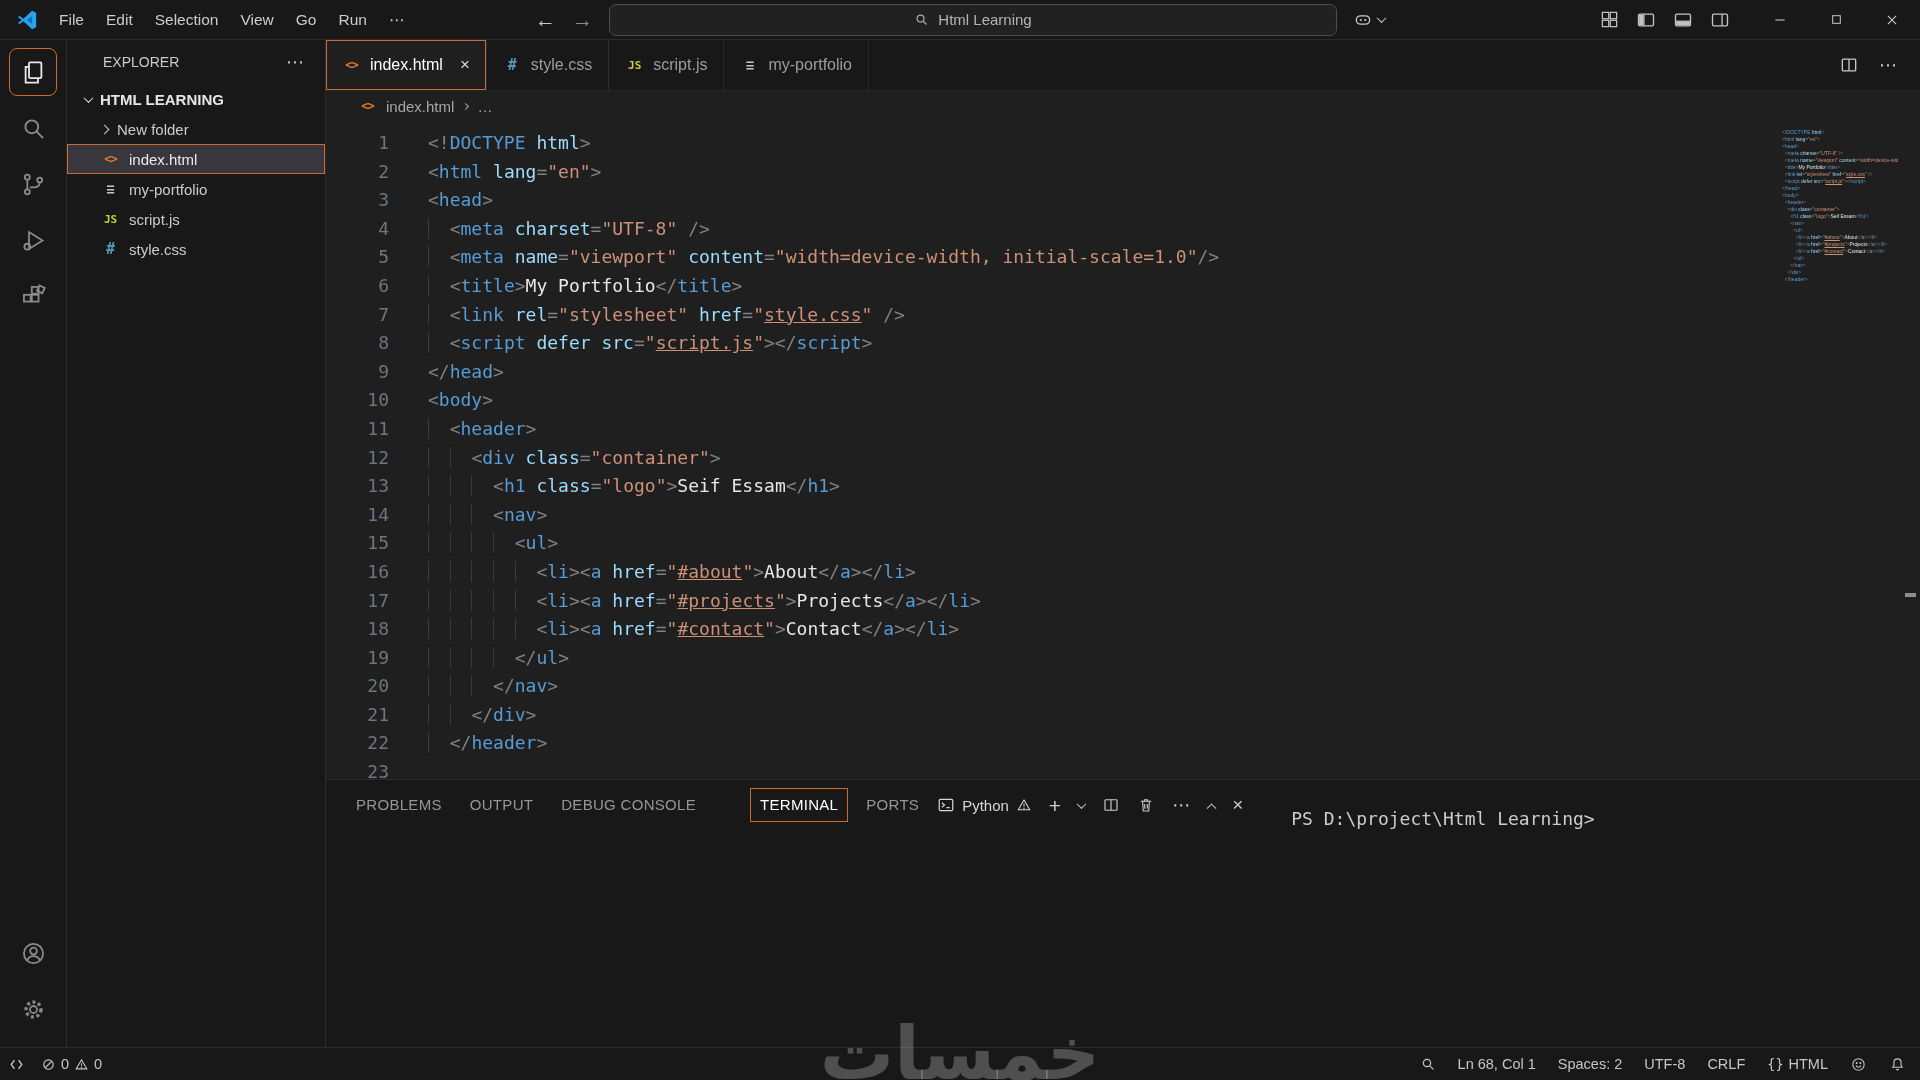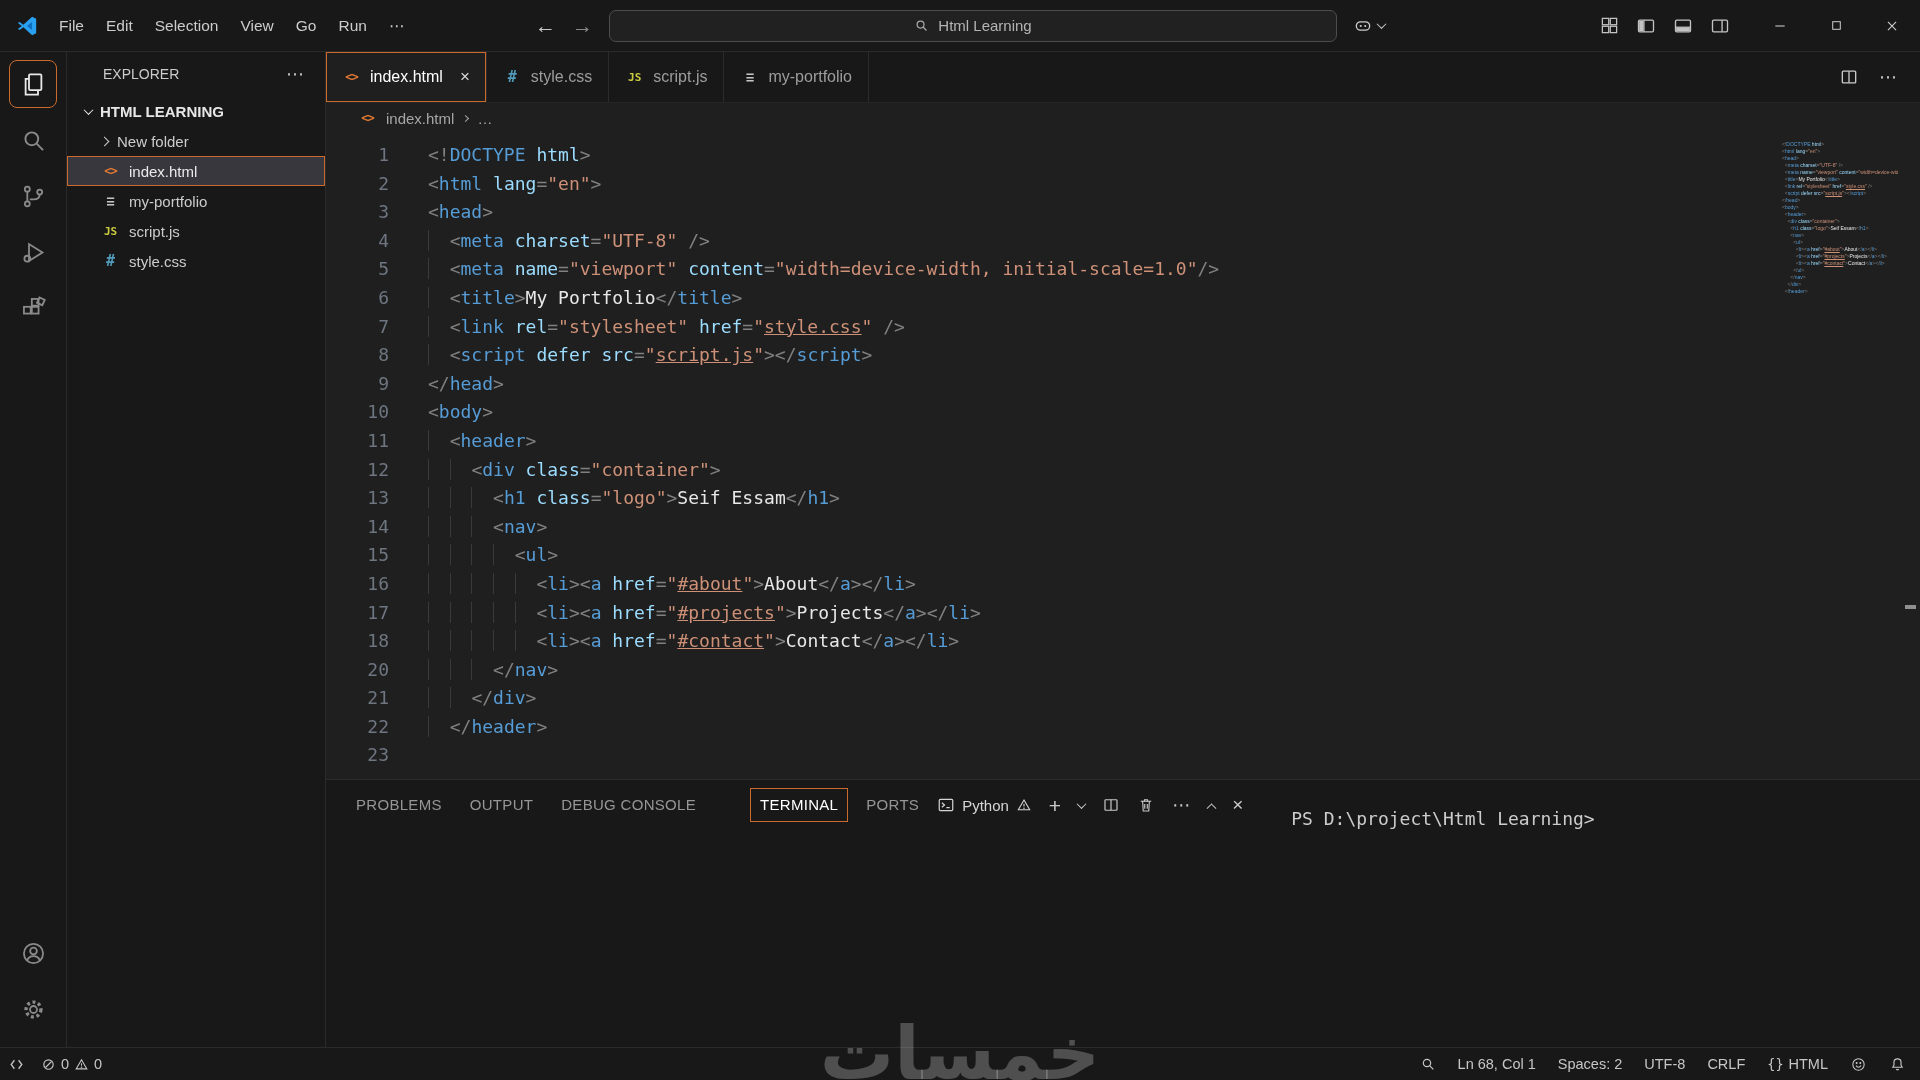--- a/index.html
+++ b/index.html
@@ -2,21 +2,21 @@
 <html style="--accent: #c96b2f; --blue: #3794ff; --html: #e37933; --css: #519aba; --js: #cbcb41;"><head>
 <meta charset="utf-8">
 <style>
   * { box-sizing: border-box; margin: 0; padding: 0; }
   html,body { width:1920px; height:1080px; background:#1f1f1f; overflow:hidden;
     font-family:"Liberation Sans", sans-serif; color:#cccccc; }
   svg { display:block; }
   .window { width:1920px; height:1080px; display:flex; flex-direction:column; position:relative; overflow:hidden; }
 
   
-  .titlebar { height:52px; flex:none; background:#181818; border-bottom:1px solid #2b2b2b;
+  .titlebar { height:40px; flex:none; background:#181818; border-bottom:1px solid #2b2b2b;
     display:flex; align-items:center; position:relative; z-index:5; }
   .logo { margin:0 10px 0 16px; }
   .menubar { display:flex; align-items:center; }
   .menu-item { padding:0 11px; height:32px; line-height:32px; font-size:15.5px; color:#cccccc; border-radius:6px; cursor:default; }
   .center-group { position:absolute; left:50%; transform:translateX(-50%); display:flex; align-items:center; gap:16px; }
   .nav-arrow { font-size:21px; color:#c8c8c8; line-height:1; }
   .nav-arrow.dim { color:#8a8a8a; }
   .searchbox { width:728px; height:32px; background:#212121; border:1px solid #4d4d4d; border-radius:7px;
     display:flex; align-items:center; justify-content:center; gap:9px; color:#b4b4b4; font-size:15px; }
   .copilot { display:flex; align-items:center; gap:5px; color:#cccccc; }
@@ -406,20 +406,24 @@
               <span class="ln">16</span>
               <span class="lc"><span class="tk-i">  </span><span class="tk-i">  </span><span class="tk-i">  </span><span class="tk-i">  </span><span class="tk-i">  </span><span class="tk-p">&lt;</span><span class="tk-t">li</span><span class="tk-p">&gt;&lt;</span><span class="tk-t">a</span><span class="tk-a"> href</span><span class="tk-p">=</span><span class="tk-s">"</span><span class="tk-u">#about</span><span class="tk-s">"</span><span class="tk-p">&gt;</span><span class="tk-x">About</span><span class="tk-p">&lt;/</span><span class="tk-t">a</span><span class="tk-p">&gt;&lt;/</span><span class="tk-t">li</span><span class="tk-p">&gt;</span></span>
             </div>
             <div class="line">
               <span class="ln">17</span>
               <span class="lc"><span class="tk-i">  </span><span class="tk-i">  </span><span class="tk-i">  </span><span class="tk-i">  </span><span class="tk-i">  </span><span class="tk-p">&lt;</span><span class="tk-t">li</span><span class="tk-p">&gt;&lt;</span><span class="tk-t">a</span><span class="tk-a"> href</span><span class="tk-p">=</span><span class="tk-s">"</span><span class="tk-u">#projects</span><span class="tk-s">"</span><span class="tk-p">&gt;</span><span class="tk-x">Projects</span><span class="tk-p">&lt;/</span><span class="tk-t">a</span><span class="tk-p">&gt;&lt;/</span><span class="tk-t">li</span><span class="tk-p">&gt;</span></span>
             </div>
             <div class="line">
               <span class="ln">18</span>
               <span class="lc"><span class="tk-i">  </span><span class="tk-i">  </span><span class="tk-i">  </span><span class="tk-i">  </span><span class="tk-i">  </span><span class="tk-p">&lt;</span><span class="tk-t">li</span><span class="tk-p">&gt;&lt;</span><span class="tk-t">a</span><span class="tk-a"> href</span><span class="tk-p">=</span><span class="tk-s">"</span><span class="tk-u">#contact</span><span class="tk-s">"</span><span class="tk-p">&gt;</span><span class="tk-x">Contact</span><span class="tk-p">&lt;/</span><span class="tk-t">a</span><span class="tk-p">&gt;&lt;/</span><span class="tk-t">li</span><span class="tk-p">&gt;</span></span>
+            </div>
+            <div class="line">
+              <span class="ln">19</span>
+              <span class="lc"><span class="tk-i">  </span><span class="tk-i">  </span><span class="tk-i">  </span><span class="tk-i">  </span><span class="tk-p">&lt;/</span><span class="tk-t">ul</span><span class="tk-p">&gt;</span></span>
             </div>
             <div class="line">
               <span class="ln">20</span>
               <span class="lc"><span class="tk-i">  </span><span class="tk-i">  </span><span class="tk-i">  </span><span class="tk-p">&lt;/</span><span class="tk-t">nav</span><span class="tk-p">&gt;</span></span>
             </div>
             <div class="line">
               <span class="ln">21</span>
               <span class="lc"><span class="tk-i">  </span><span class="tk-i">  </span><span class="tk-p">&lt;/</span><span class="tk-t">div</span><span class="tk-p">&gt;</span></span>
             </div>
             <div class="line">

